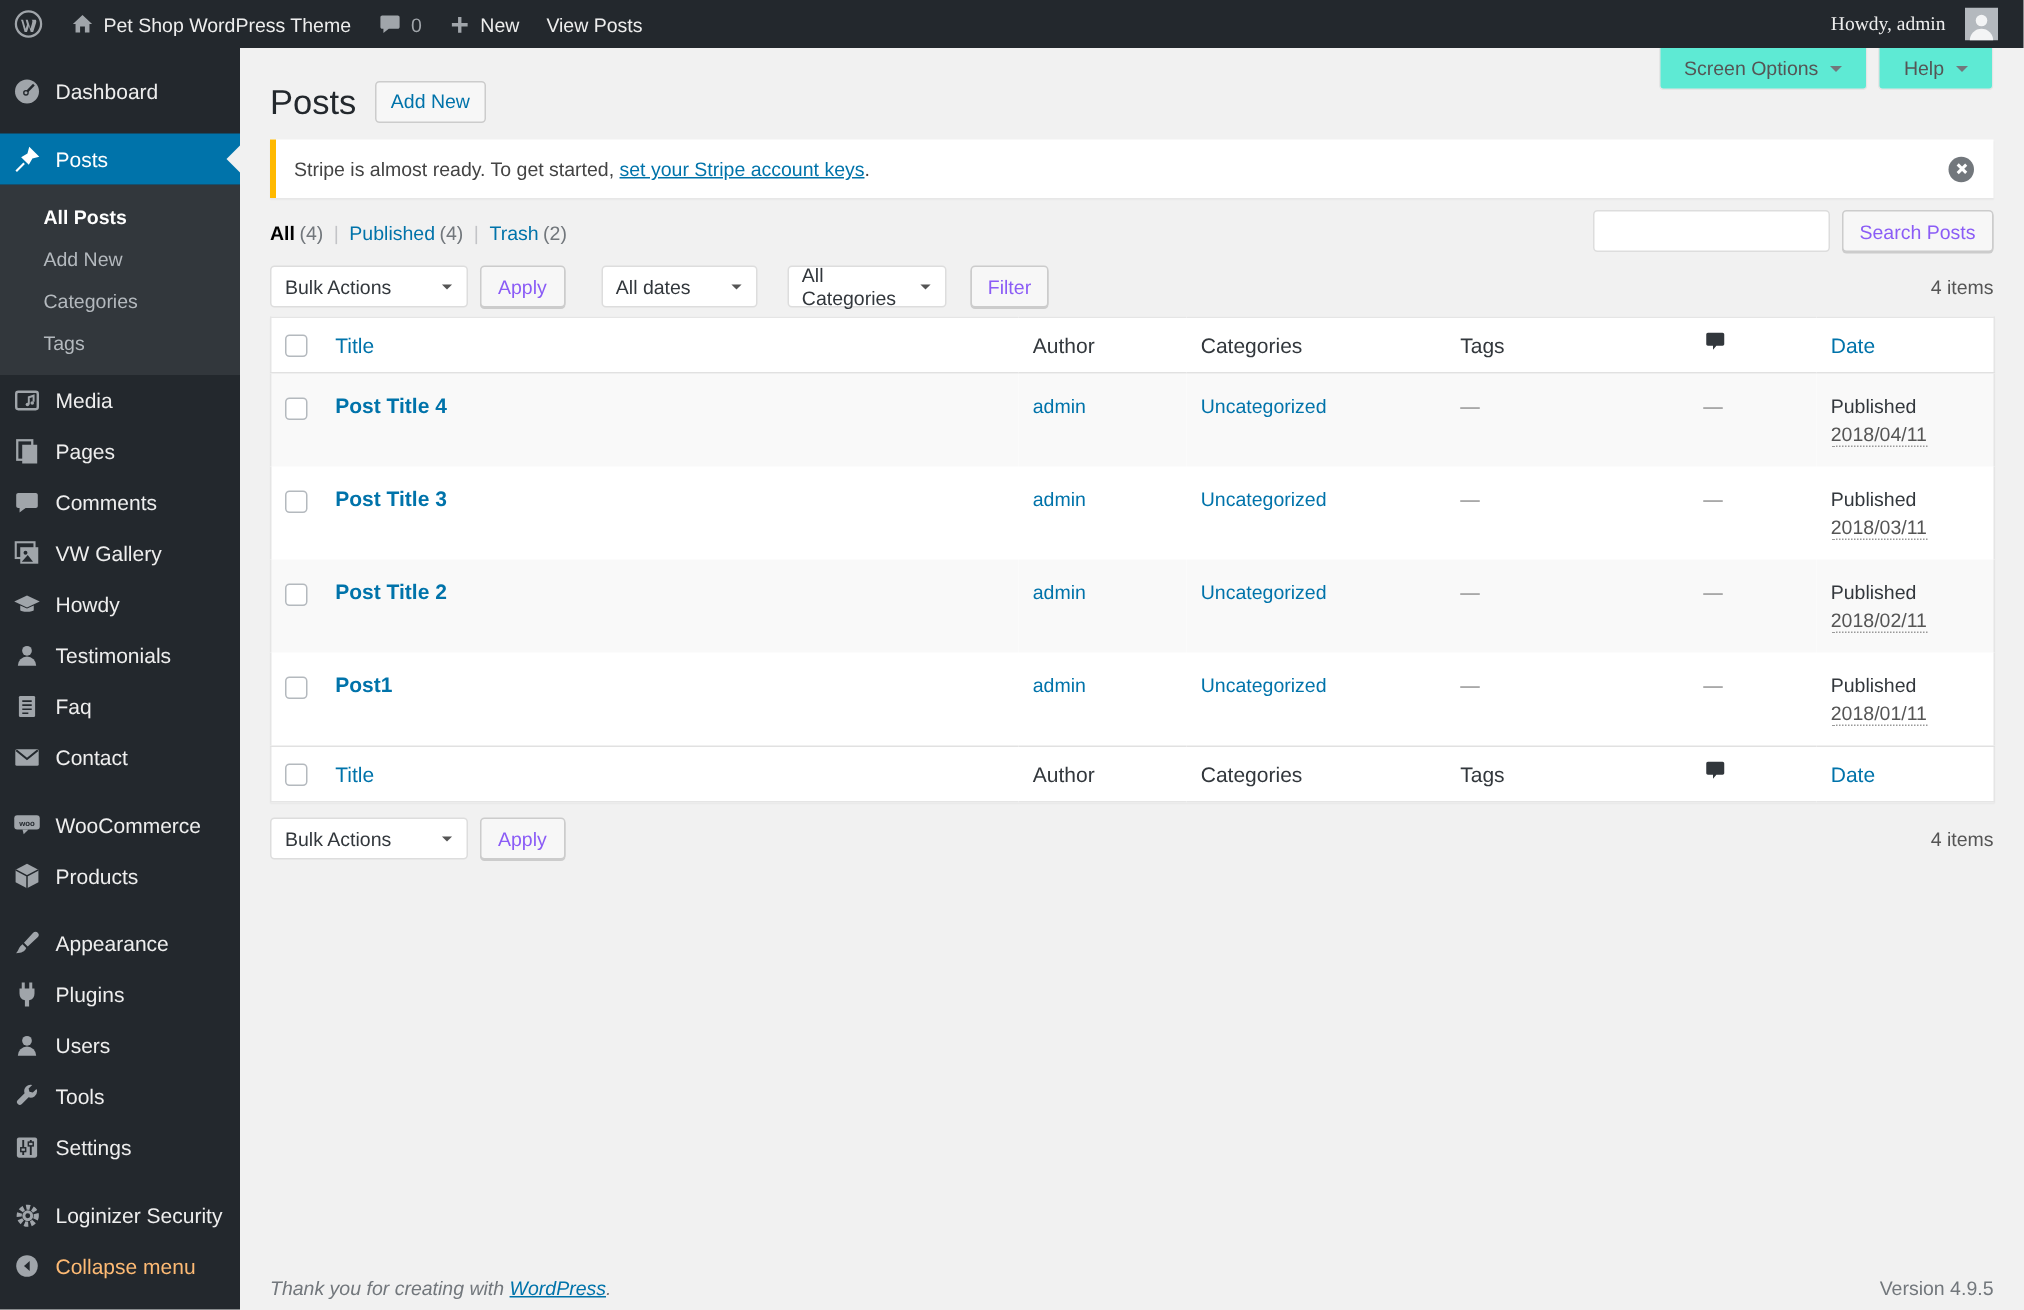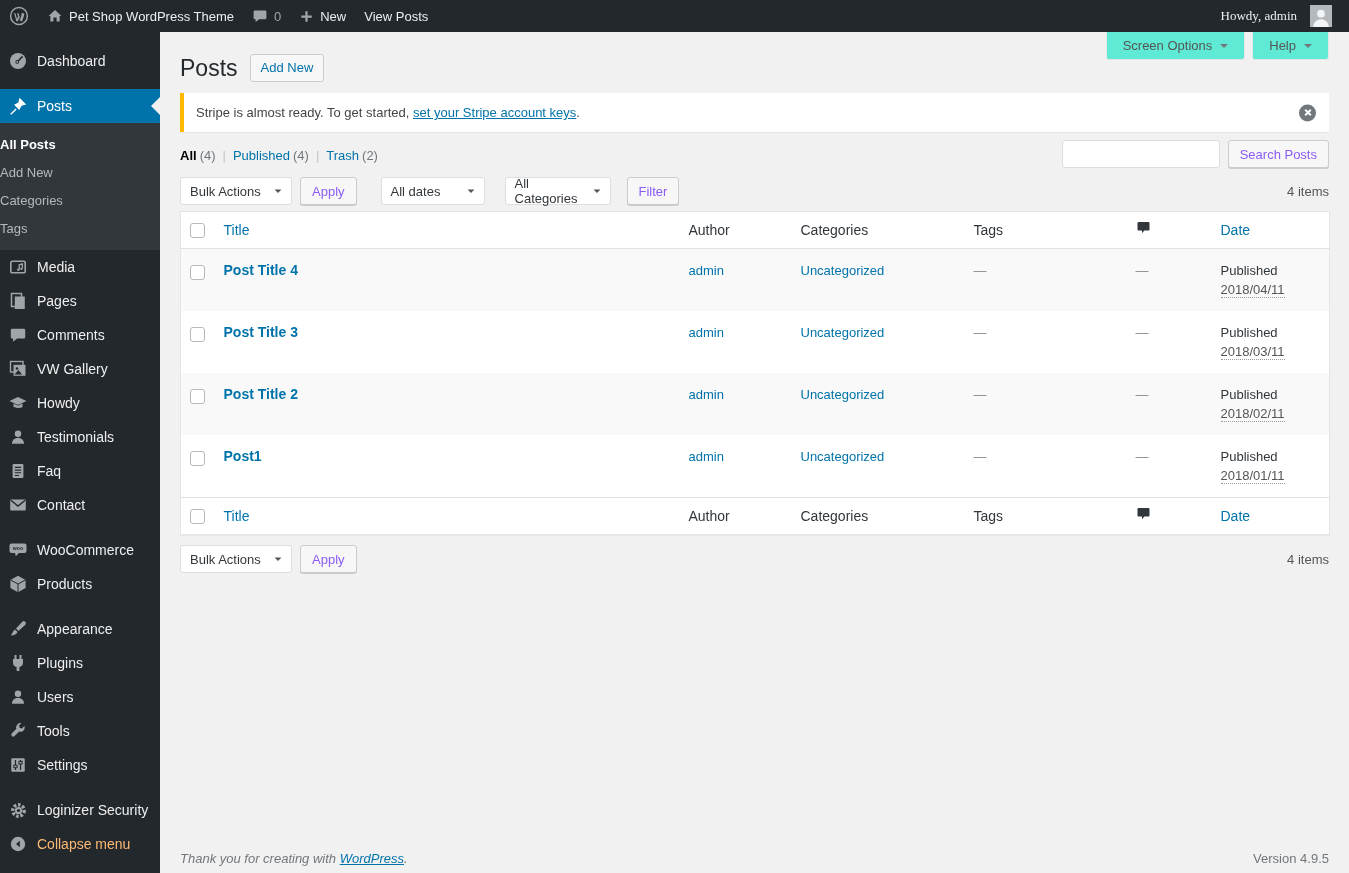--- a/index.html
+++ b/index.html
@@ -22,21 +22,21 @@
 
   
   #sidebar{position:absolute;top:32px;left:0;width:160px;height:841px;background:#23282d;padding-top:12px;}
   .menu-item{position:relative;display:flex;align-items:center;height:34px;padding:0 8px;color:#eee;font-size:14px;cursor:pointer;}
   .menu-item.active{background:#0073aa;color:#fff;}
   .menu-item.dim{color:#fdba74;}
   .micon{width:20px;height:20px;margin-right:9px;color:#a0a5aa;display:flex;align-items:center;justify-content:center;flex:0 0 20px;}
   .menu-item.active .micon{color:#fff;}
   .active-arrow{position:absolute;right:0;top:50%;margin-top:-9px;width:0;height:0;border:9px solid transparent;border-right-color:#f1f1f1;}
   .submenu{background:#32373c;padding:7px 0 8px;}
-  .submenu-item{display:flex;align-items:center;height:28px;padding:0 0;color:#b4b9be;font-size:13px;cursor:pointer;}
+  .submenu-item{display:flex;align-items:center;height:28px;padding:0 29px;color:#b4b9be;font-size:13px;cursor:pointer;}
   .submenu-item.current{color:#fff;font-weight:bold;}
   .menu-sep{height:11px;}
 
   
   #content{position:absolute;top:32px;left:160px;width:1189px;height:841px;padding:0 20px;}
 
   .screen-meta{position:absolute;top:0;right:20px;display:flex;gap:7px;}
   .meta-tab{background:#5eead4;border:1px solid #e5e5e5;border-top:none;border-radius:0 0 3px 3px;height:28px;display:flex;align-items:center;gap:8px;padding:0 16px;color:#555;cursor:pointer;}
   .tri-down{width:0;height:0;border:4px solid transparent;border-top-color:#72777c;margin-top:5px;}
 
@@ -58,21 +58,21 @@
   .views .count{color:#72777c;font-weight:400;margin-left:3px;}
   .views .bar{color:#c3c4c7;margin:0 7px;}
   .search-box{display:flex;gap:8px;align-items:center;}
   .search-input{width:158px;height:28px;border:1px solid #ddd;border-radius:3px;background:#fff;padding:0 8px;font-size:13px;font-family:inherit;color:#32373c;}
   .button{background:#f7f7f7;border:1px solid #ccc;border-radius:3px;color:#8b5cf6;height:28px;padding:0 11px;font-size:13px;font-family:inherit;cursor:pointer;box-shadow:0 1px 0 #ccc;white-space:nowrap;}
 
   .tablenav{display:flex;align-items:center;margin-top:9px;}
   .tablenav.bottom{margin-top:10px;}
   .select{height:28px;background:#fff;border:1px solid #ddd;border-radius:3px;display:flex;align-items:center;justify-content:space-between;padding:0 9px;color:#32373c;cursor:pointer;}
   .select .tri-down{border-top-color:#555;margin-top:4px;transform:scale(.85);}
-  .w-bulk{width:112px;}
+  .w-bulk{width:132px;}
   .w-dates{width:104px;margin-left:24px;}
   .w-cats{width:106px;margin-left:20px;}
   .ml8{margin-left:8px;}
   .ml16{margin-left:16px;}
   .items-count{margin-left:auto;color:#555;}
 
   
   table.posts{margin-top:6px;width:100%;border-collapse:collapse;background:#fff;border:1px solid #e5e5e5;box-shadow:0 1px 1px rgba(0,0,0,.04);table-layout:fixed;}
   th{padding:8px 10px;text-align:left;font-size:14px;font-weight:400;color:#32373c;line-height:19px;}
   thead th{border-bottom:1px solid #e1e1e1;}

